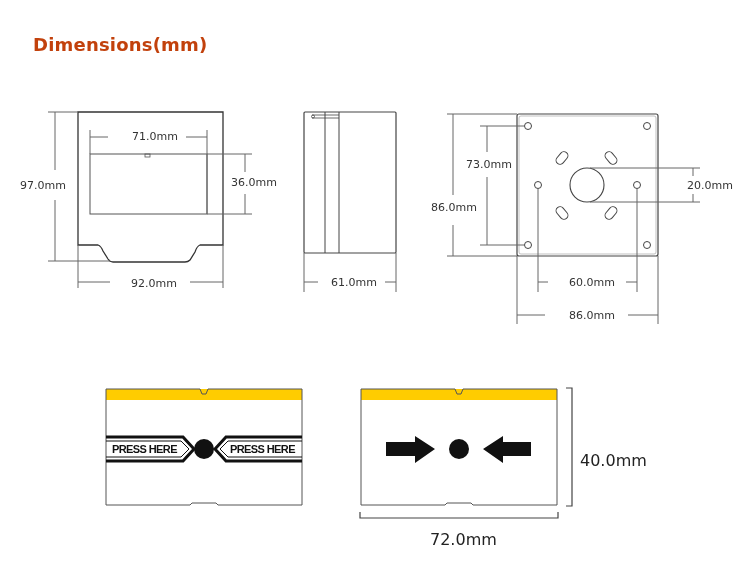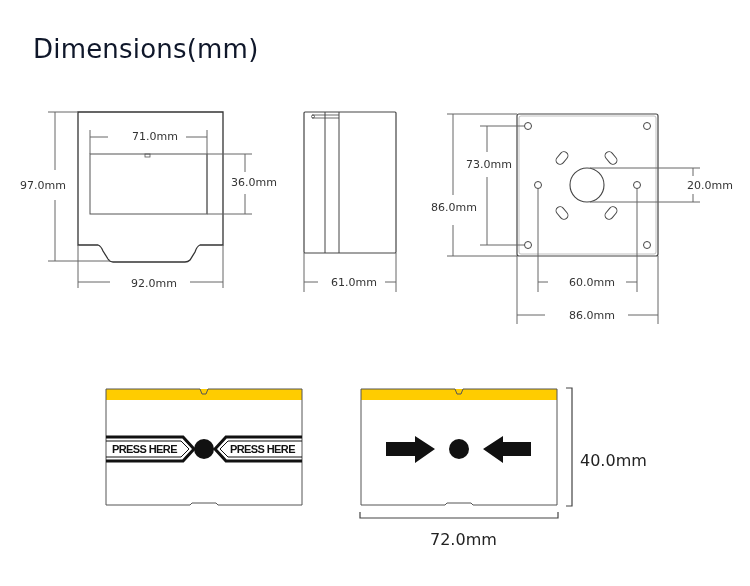--- a/index.html
+++ b/index.html
@@ -1,17 +1,17 @@
 <!DOCTYPE html>
 <html><head>
 <meta charset="utf-8">
 <style>
   html, body { margin:0; padding:0; background:#fff; }
   body { width:750px; height:586px; position:relative; overflow:hidden; font-family:"DejaVu Sans", sans-serif; }
-  .title { position:absolute; left:33px; top:34px; font-size:26px; color:#0f172a; font-weight:400; letter-spacing:0.2px; font-family:"DejaVu Sans", sans-serif; }
+  .title { position:absolute; left:33px; top:34px; font-size:18px; color:#c2410c; font-weight:700; letter-spacing:0.2px; font-family:"DejaVu Sans", sans-serif; }
   svg { position:absolute; left:0; top:0; }
   .lbl { font-family:"DejaVu Sans", sans-serif; font-size:11px; fill:#333; }
   .lbl-big { font-family:"DejaVu Sans", sans-serif; font-size:16px; fill:#222; }
   .press { font-family:"Liberation Sans", sans-serif; font-size:11px; font-weight:bold; fill:#111; letter-spacing:-0.6px; }
 </style>
 </head>
 <body>
 
 <div class="title">Dimensions(mm)</div>
 

